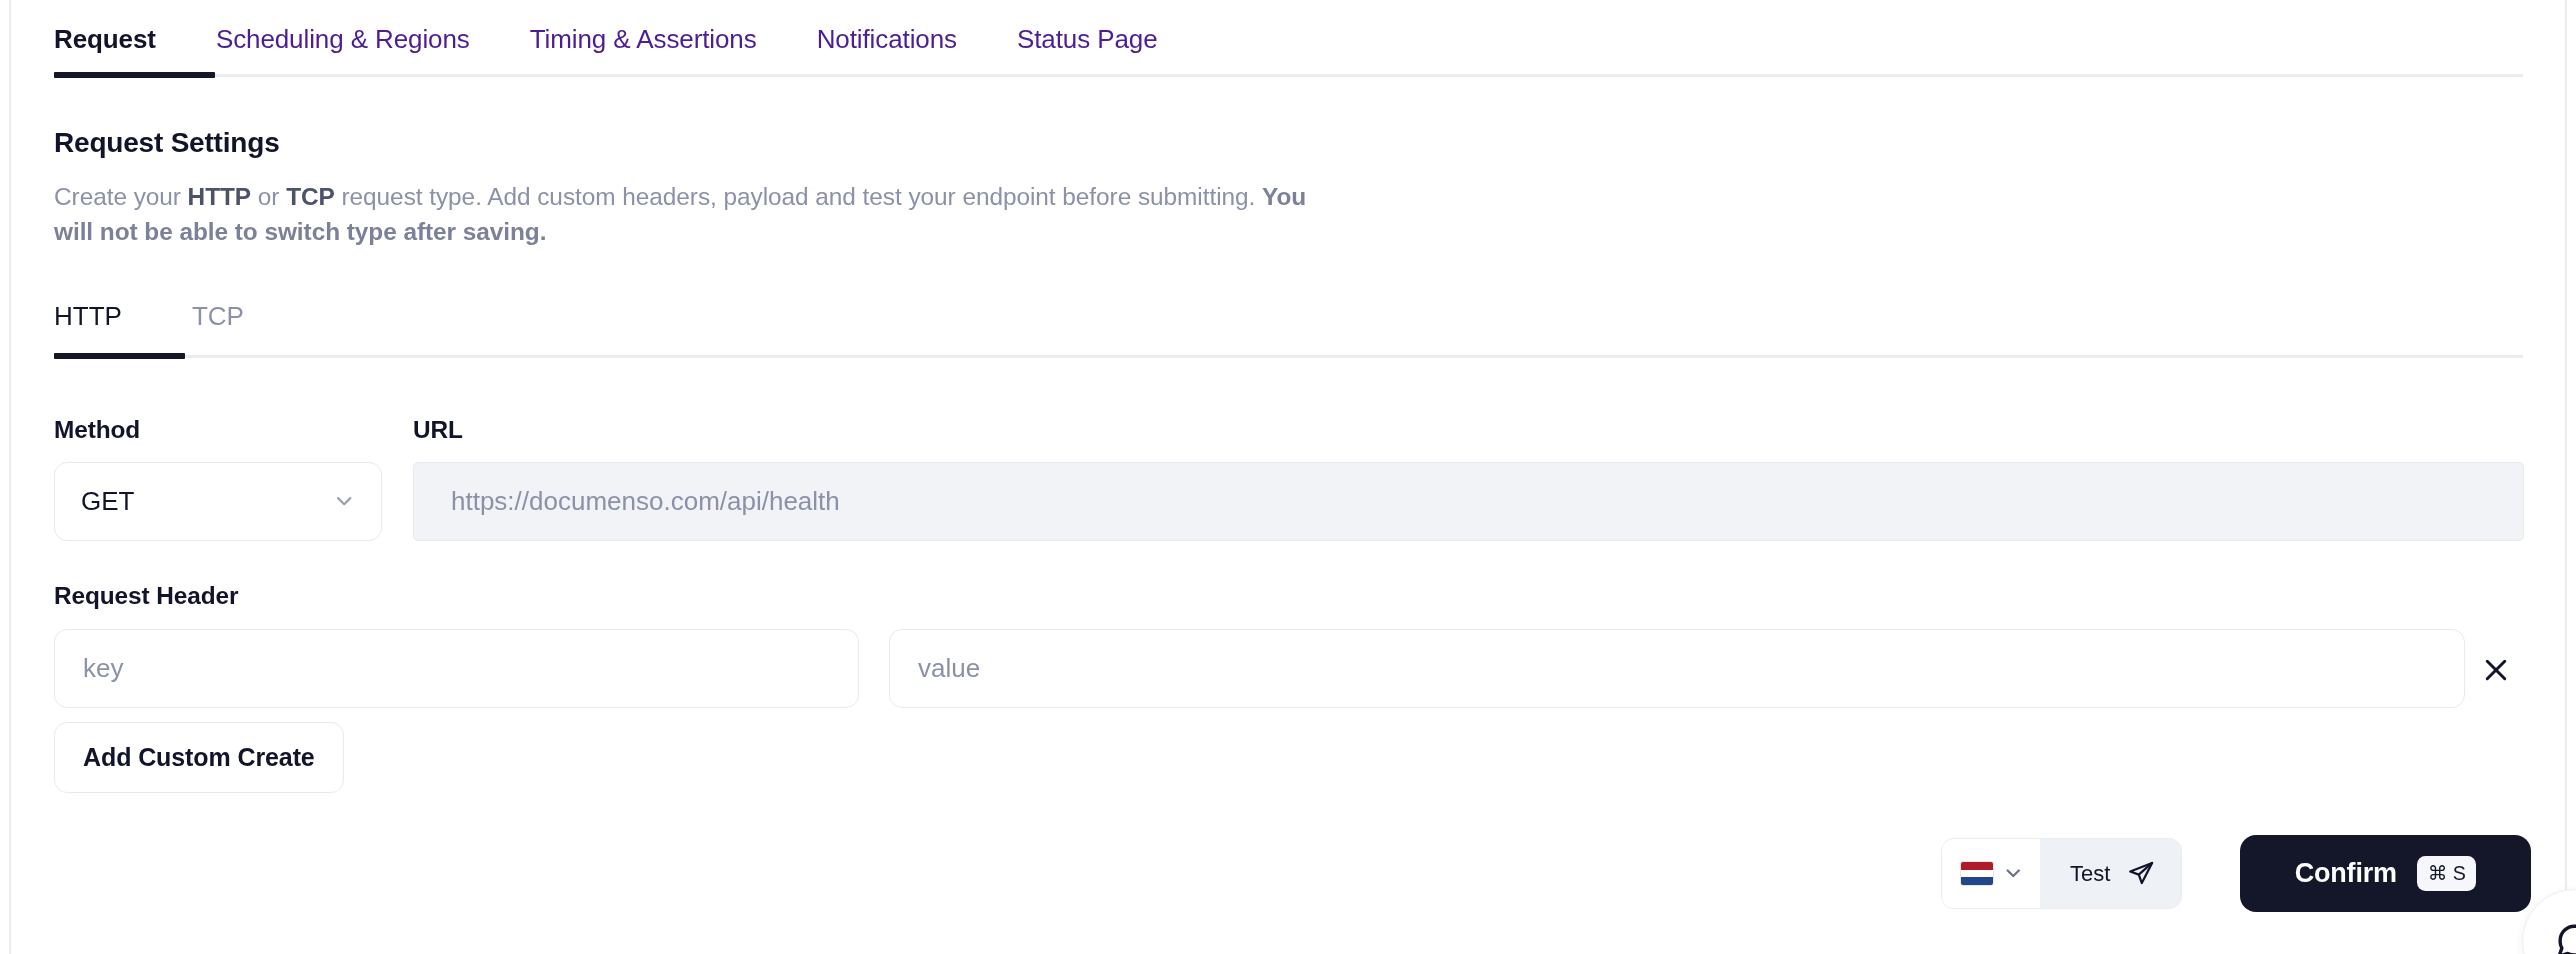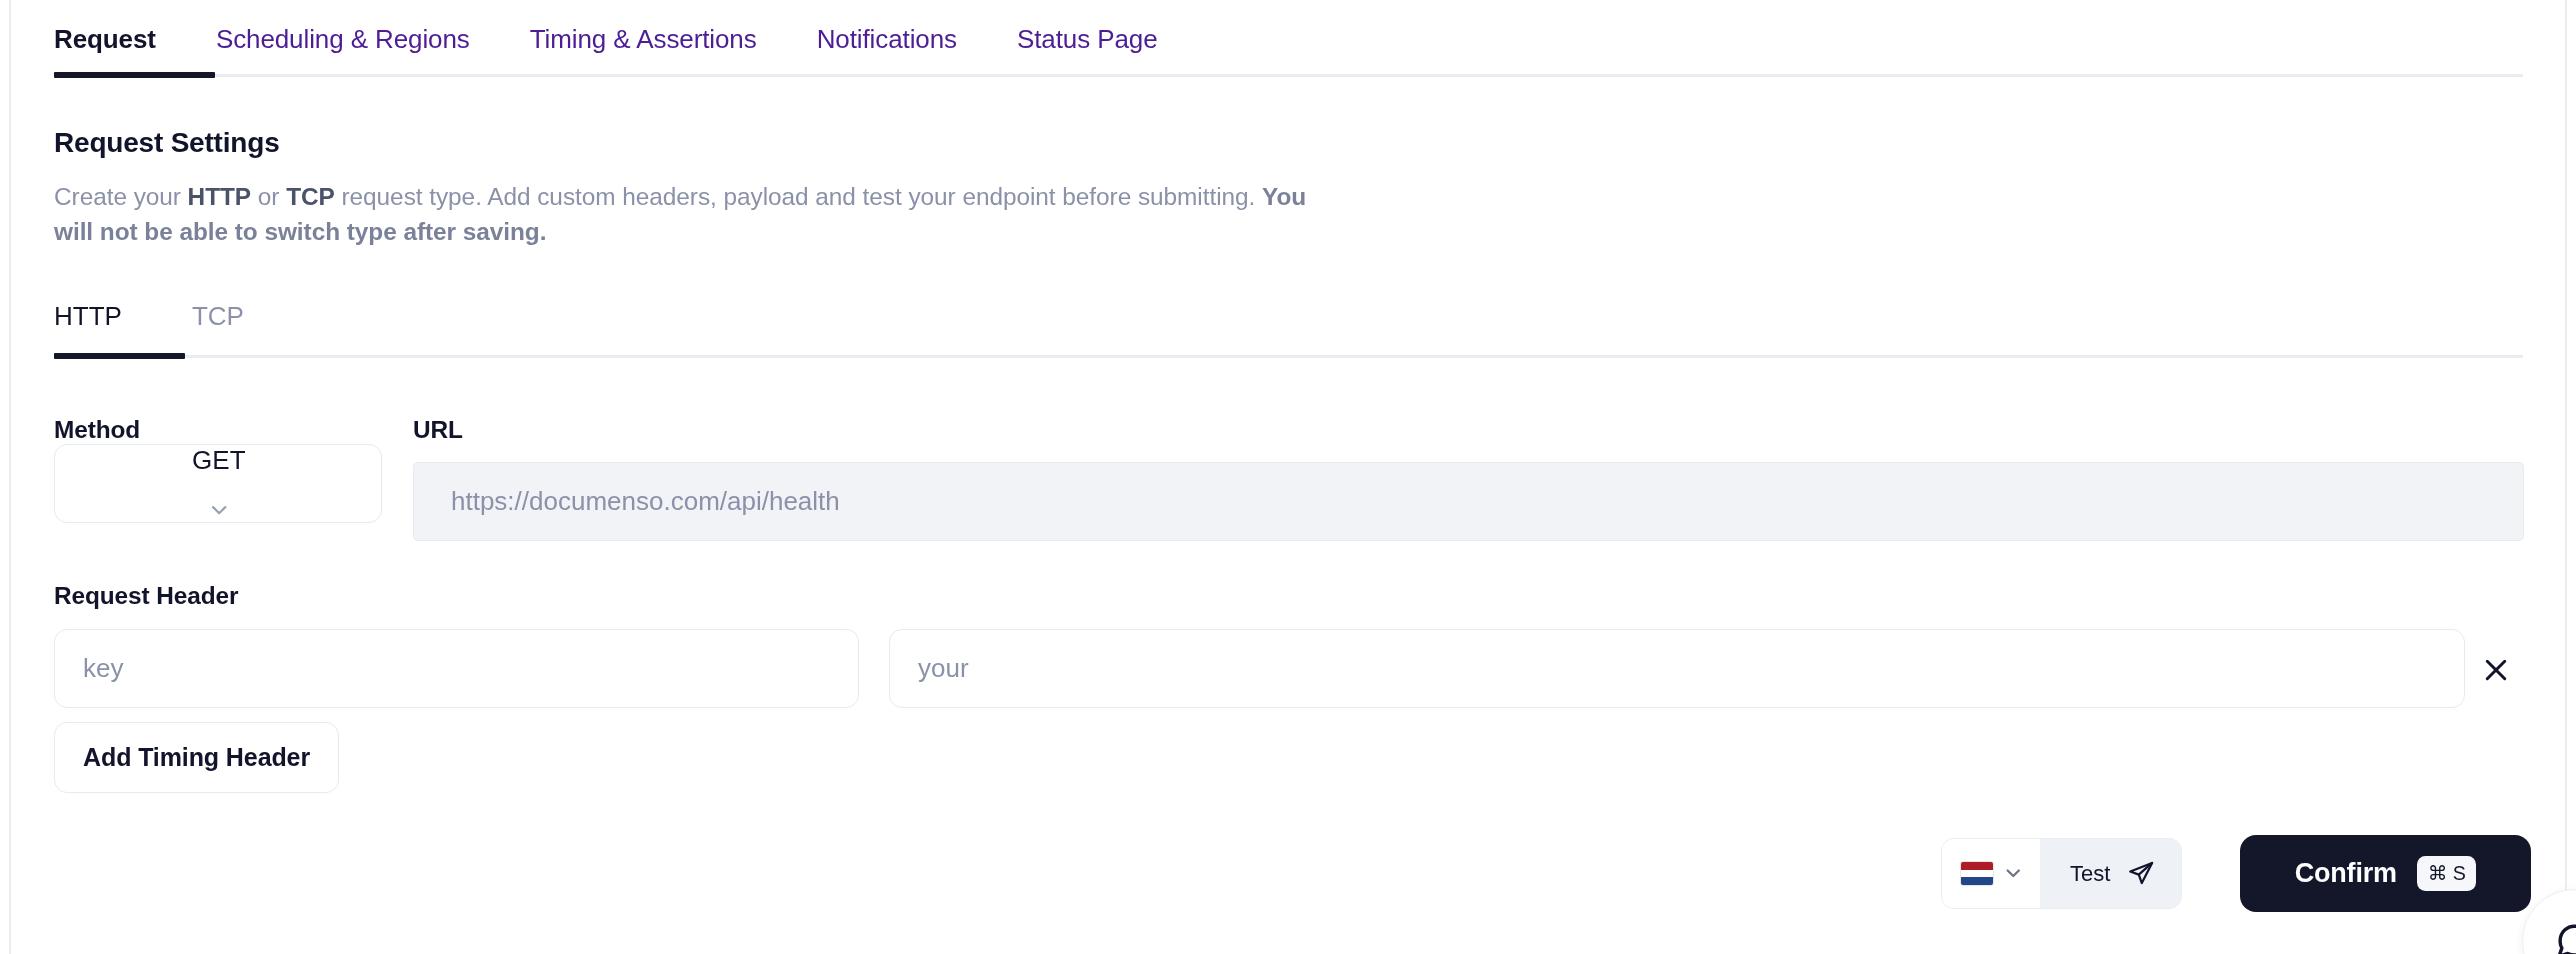--- a/index.html
+++ b/index.html
@@ -159,32 +159,31 @@
     letter-spacing: -0.1px;
   }
   .label-method { left: 54px;  top: 416px; }
   .label-url    { left: 413px; top: 416px; }
   .label-header { left: 54px;  top: 582px; }
 
   
   .method-select {
     position: absolute;
     left: 54px;
-    top: 444px;
+    top: 462px;
     width: 328px;
     height: 79px;
     border: 1.9px solid #e7eaf0;
     border-radius: 13px;
     background: #ffffff;
     display: flex;
     align-items: center;
     justify-content: space-between;
     padding: 0 24.4px 0 26px;
     cursor: pointer;
-    flex-direction: column;
   }
   .method-select .value {
     font-size: 26px;
     color: #11142a;
   }
   .chev {
     width: 24.4px;
     height: 24.4px;
     display: block;
     color: #9aa1b4;
@@ -432,32 +431,32 @@
     <span class="ph">https://documenso.com/api/health</span>
   </div>
 
   <div class="field-label label-header">Request Header</div>
 
   <div class="hdr-key">
     <span class="ph">key</span>
   </div>
 
   <div class="hdr-val">
-    <span class="ph">your</span>
+    <span class="ph">value</span>
   </div>
 
   <div class="hdr-remove">
     <svg viewBox="0 0 24 24" fill="none" stroke="currentColor" stroke-width="2.4" stroke-linecap="round">
         <line x1="5" y1="5" x2="19" y2="19"></line>
         <line x1="19" y1="5" x2="5" y2="19"></line>
       </svg>
   </div>
 
   <div class="add-header-btn">
-    <span>Add Timing Header</span>
+    <span>Add Custom Create</span>
   </div>
 
   <div class="test-group">
     <div class="region-picker">
       <span class="flag">
           <i class="b1"></i>
           <i class="b2"></i>
           <i class="b3"></i>
         </span>
       <span>

